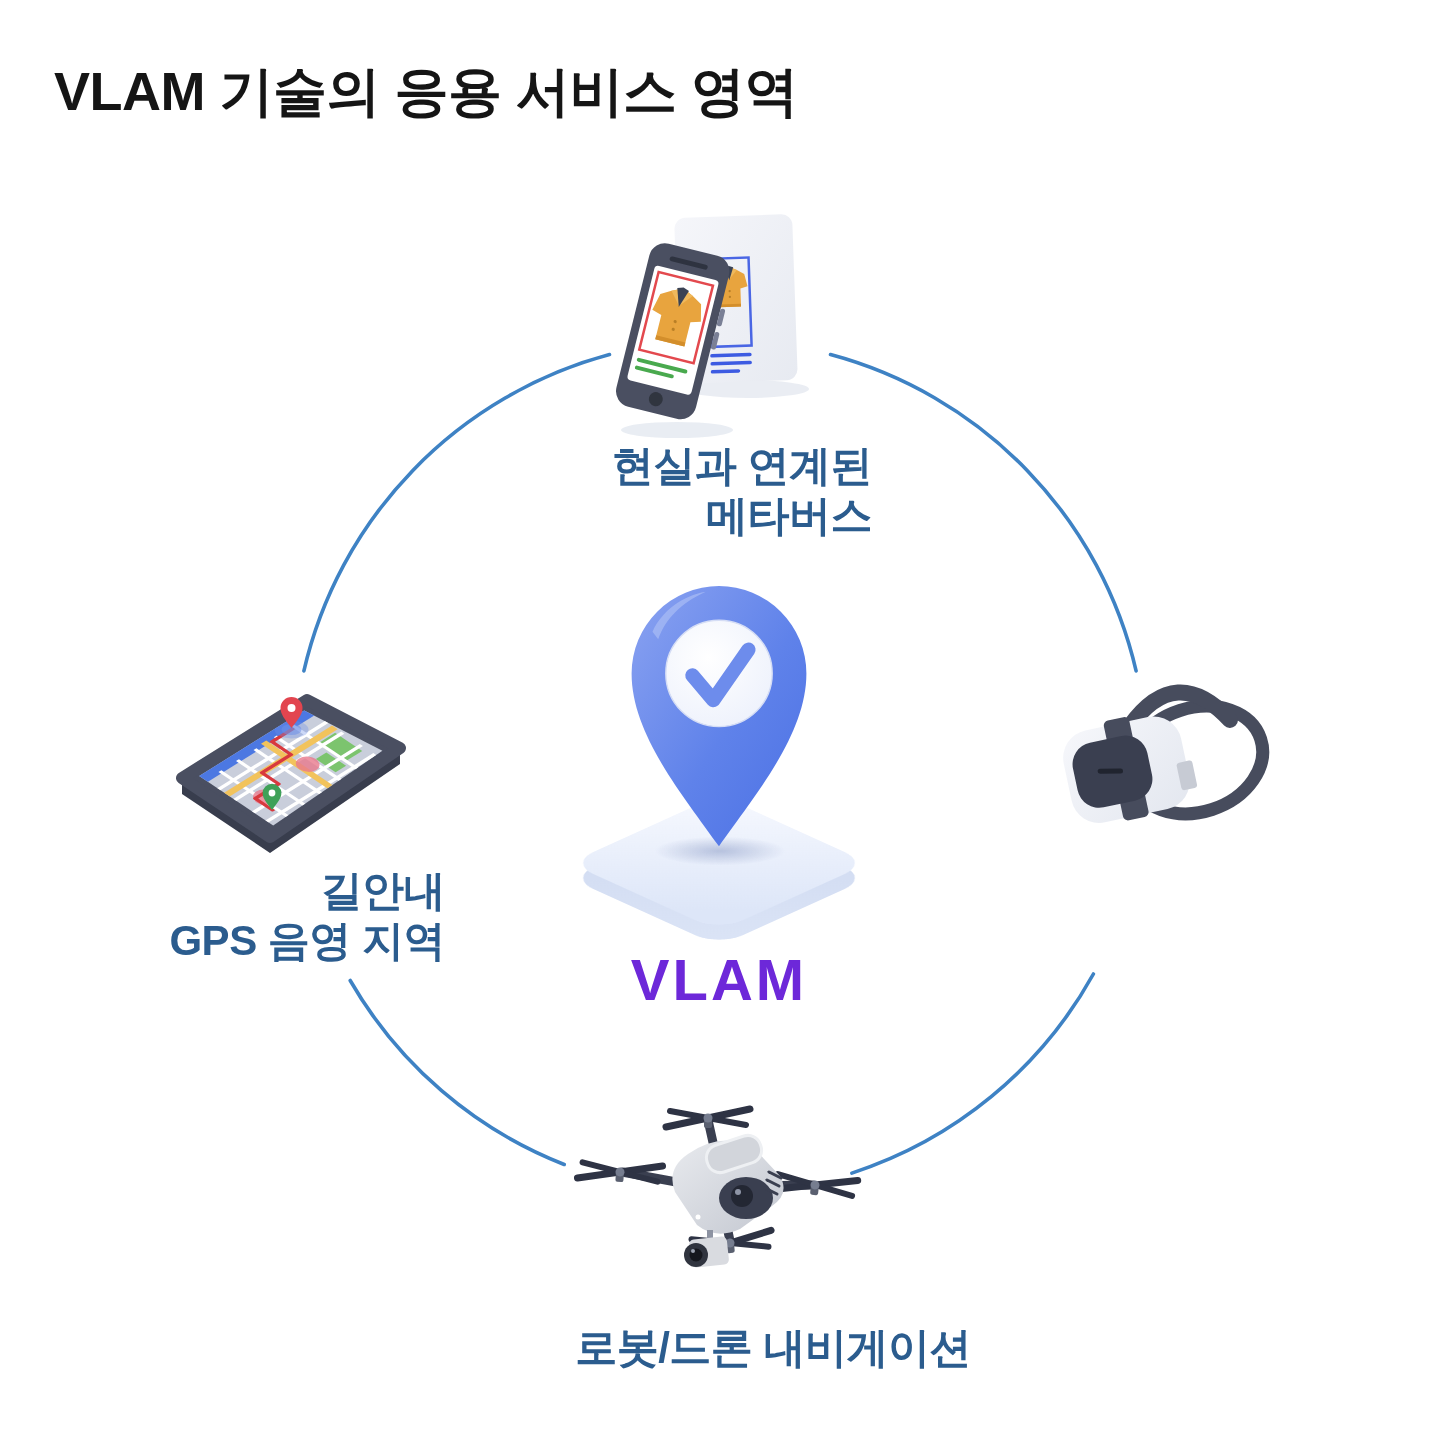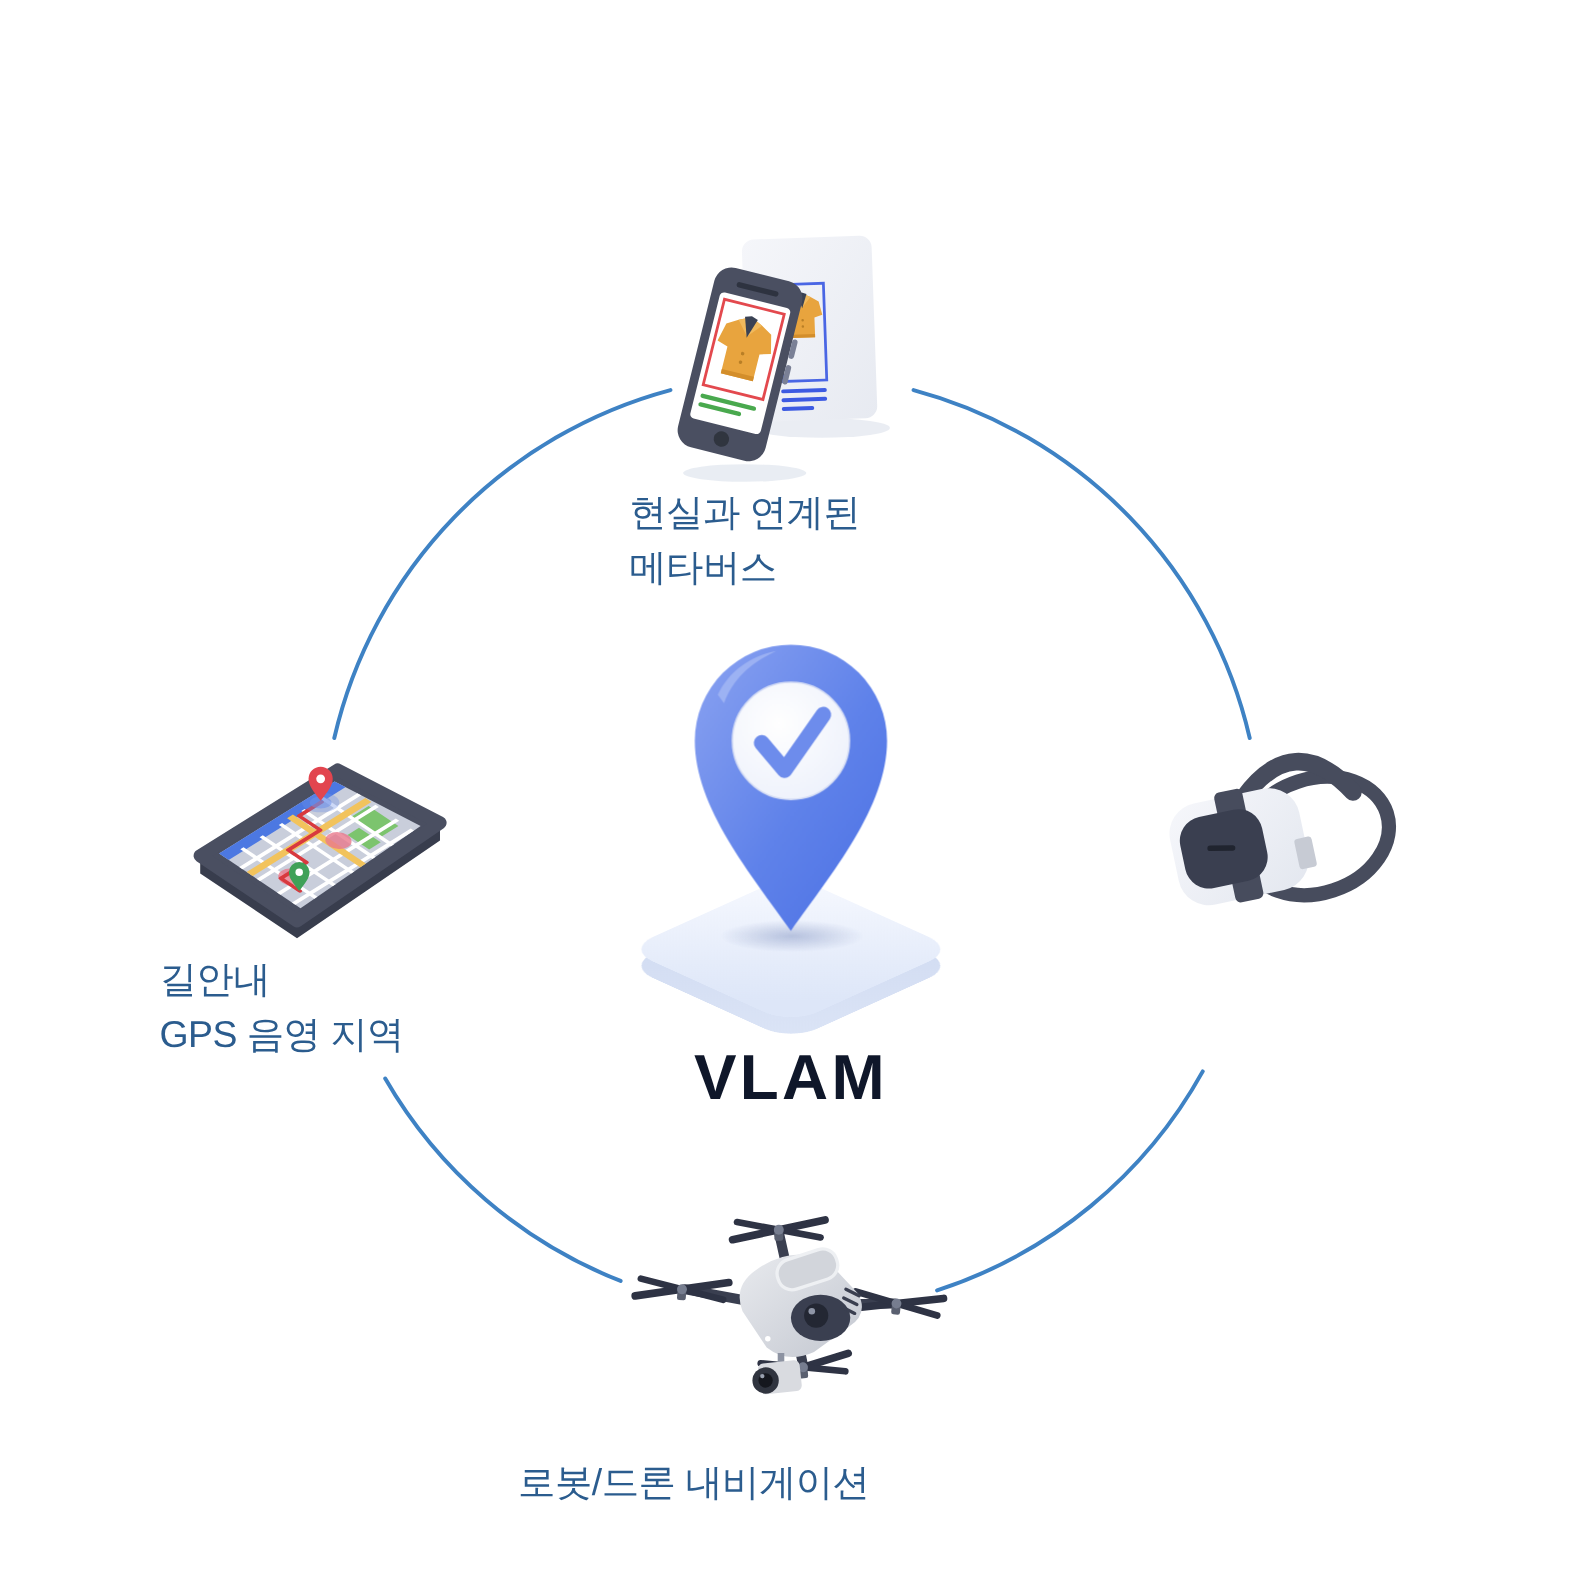--- a/index.html
+++ b/index.html
@@ -21,37 +21,38 @@
     transform:rotateX(63deg) rotateZ(45deg);
   }
   #platform-side{top:772px;background:linear-gradient(135deg,#cdd8f0,#dbe4f6);}
   #platform-top{top:757px;background:linear-gradient(135deg,#f4f7fe 10%,#dde6f8 85%);}
   #pin-shadow{
     left:652px;top:836px;width:136px;height:30px;border-radius:50%;
     background:radial-gradient(ellipse at center,rgba(104,124,178,0.40) 0%,rgba(104,124,178,0) 68%);
   }
   
   .node-label{
-    text-align:left;color:#2b5c8e;font-size:34px;font-weight:400;line-height:50px;
+    text-align:right;color:#2b5c8e;font-size:42px;font-weight:700;line-height:50px;
     letter-spacing:-0.5px;
   }
   #label-top{left:572px;top:441px;width:300px;}
   #label-left{left:145px;top:866px;width:300px;}
   #label-right{left:1020px;top:866px;width:300px;}
   #label-bottom{left:471px;top:1323px;width:500px;}
   #vlam-label{
     left:569px;top:946px;width:300px;text-align:center;
-    font-size:58px;font-weight:700;color:#0f172a;letter-spacing:3px;
+    font-size:58px;font-weight:700;color:#6d28d9;letter-spacing:3px;
   }
 </style>
 </head>
 <body>
 
 <div id="stage">
 
+  <div class="abs" id="title">VLAM 기술의 응용 서비스 영역</div>
 
   <svg class="abs" id="ring" viewBox="0 0 1440 1438">
     <g fill="none" stroke="#3e82c4" stroke-width="3.6" stroke-linecap="round">
       <path d="M 609.5 354.6 A 427 427 0 0 0 303.9 670.9"></path>
       <path d="M 830.5 354.6 A 427 427 0 0 1 1136.1 670.9"></path>
       <path d="M 1093.4 974.0 A 427 427 0 0 1 851.9 1173.1"></path>
       <path d="M 564.2 1164.5 A 427 427 0 0 1 350.2 980.5"></path>
     </g>
   </svg>
 

